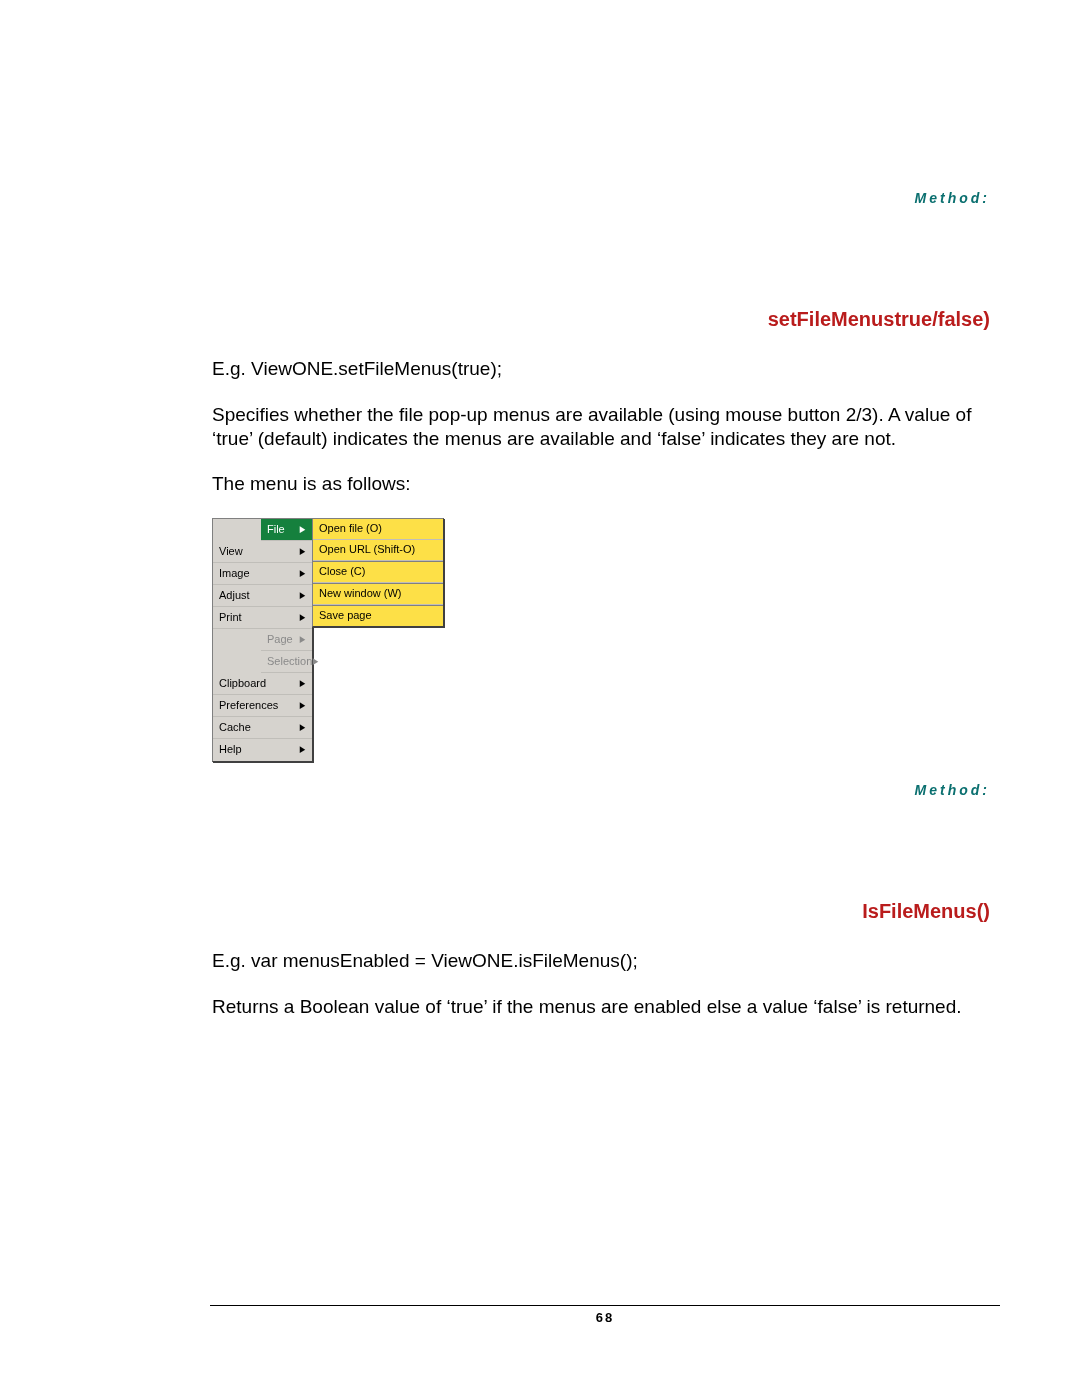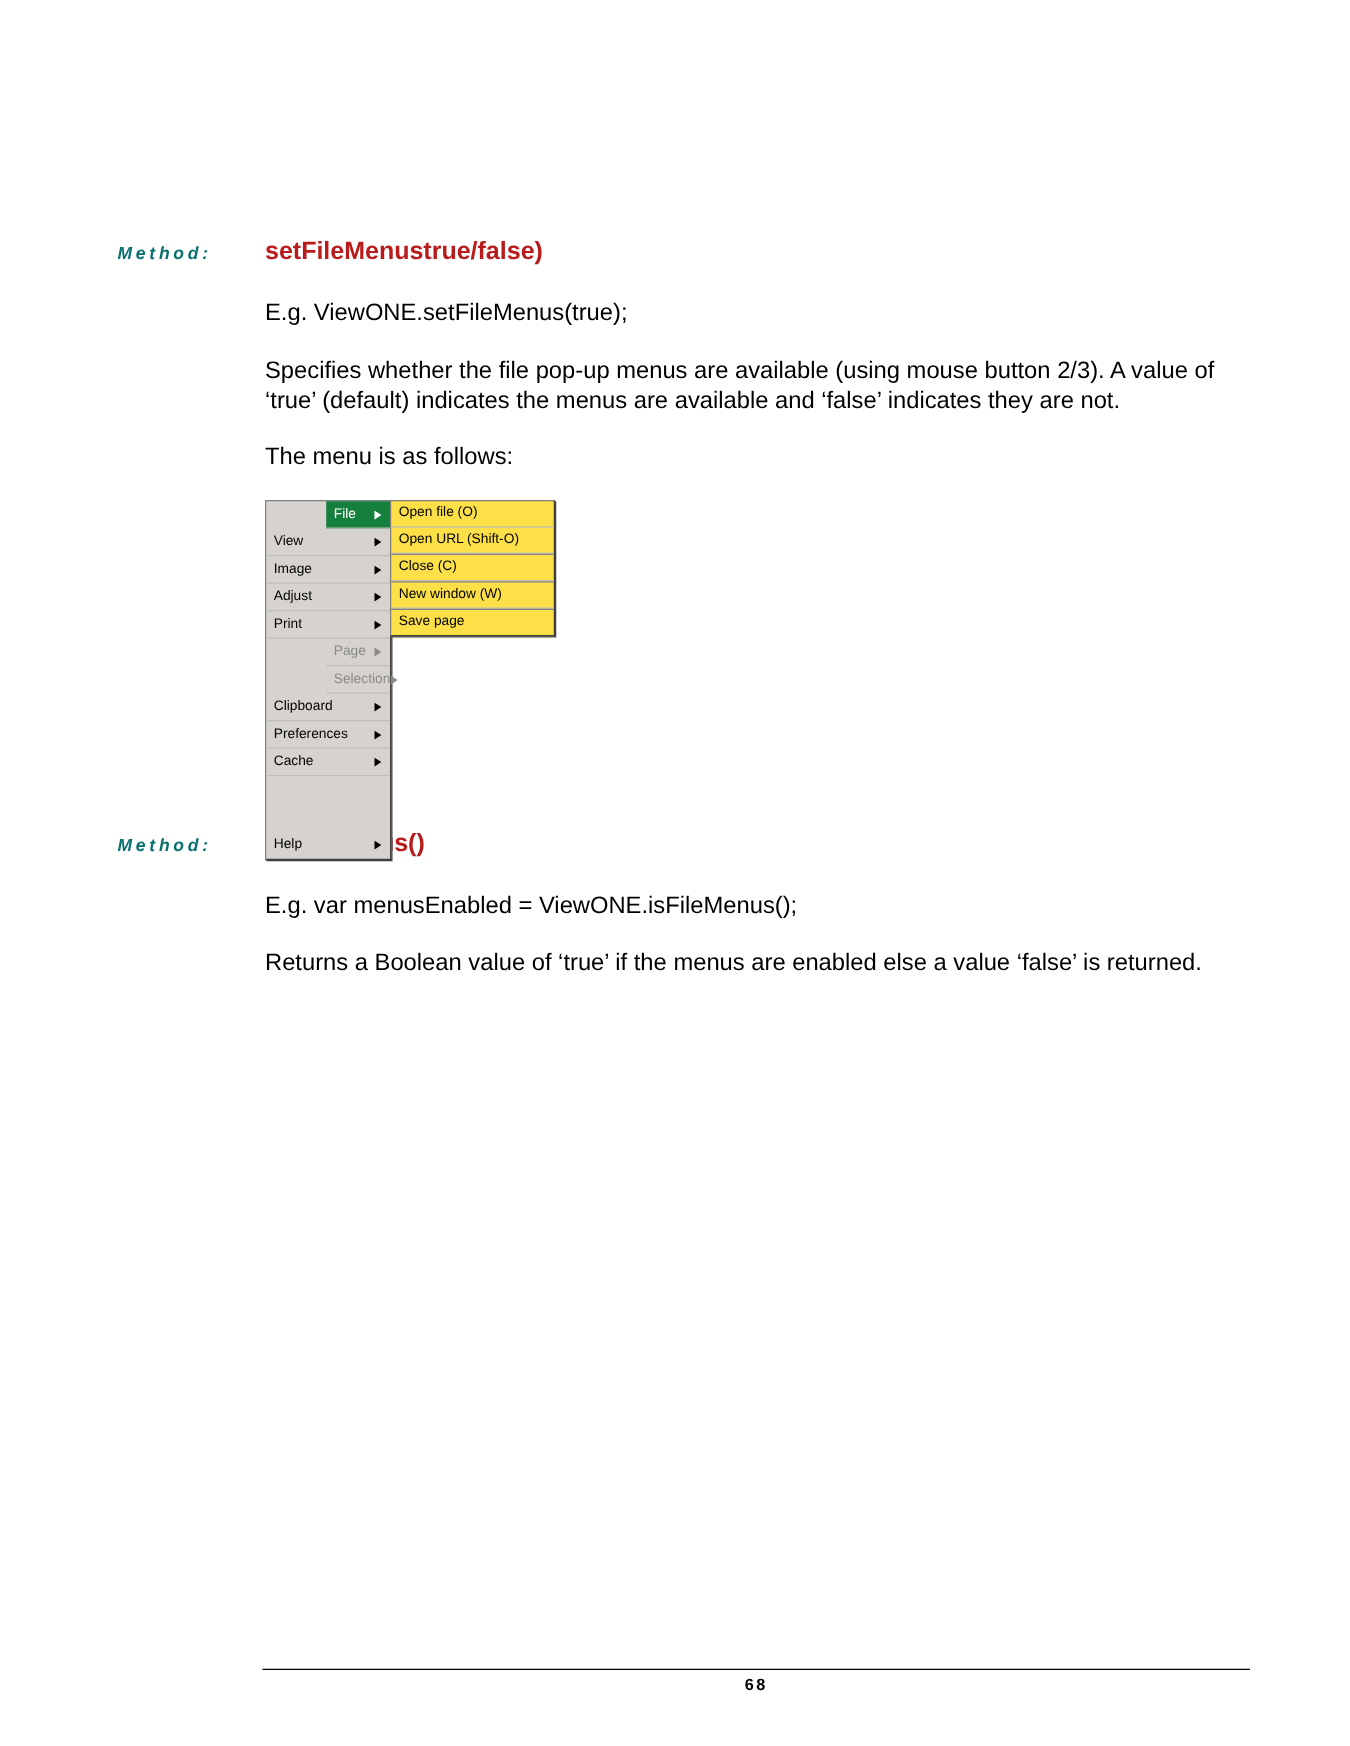--- a/index.html
+++ b/index.html
@@ -20,22 +20,23 @@
   }
   .section-title {
     font-size: 32px;
     font-weight: bold;
     color: #808083;
     margin: 0 0 46px 118px;
     letter-spacing: 0.2px;
   }
   .method-row {
     display: flex;
-    align-items: center;
+    align-items: flex-end;
     margin-bottom: 26px;
+    flex-direction: column;
   }
   .method-label {
     flex: 0 0 118px;
     font-size: 14px;
     font-style: italic;
     font-weight: bold;
     letter-spacing: 3px;
     color: #0a6f6f;
   }
   .method-name {
@@ -80,21 +81,21 @@
   }
   .menu-item {
     display: flex;
     align-items: center;
     justify-content: space-between;
     height: 21px;
     padding: 0 6px;
     color: #000;
     border-bottom: 1px solid #c0beb9;
   }
-  .menu-item:last-child { border-bottom: none; height: 22px; margin-top: 44px; }
+  .menu-item:last-child { border-bottom: none; height: 22px; }
   .menu-item.selected {
     background: #15803d;
     color: #fff;
     margin-left: 48px;
   }
   .menu-item.disabled { color: #8a8a8a; margin-left: 48px; }
   .menu-arrow {
     font-size: 9px;
     transform: scaleX(0.8);
   }
@@ -118,21 +119,21 @@
   }
   .sub-item:last-child { border-bottom: none; }
   .sub-section-gap {
     border-top: 1px solid #808080;
   }
   
   .page-footer {
     position: absolute;
     left: 210px;
     right: 80px;
-    bottom: 42px;
+    bottom: 72px;
     border-top: 1px solid #000;
     text-align: center;
     font-size: 13px;
     font-weight: bold;
     letter-spacing: 2px;
     padding-top: 4px;
     color: #000;
   }
 </style>
 </head>

